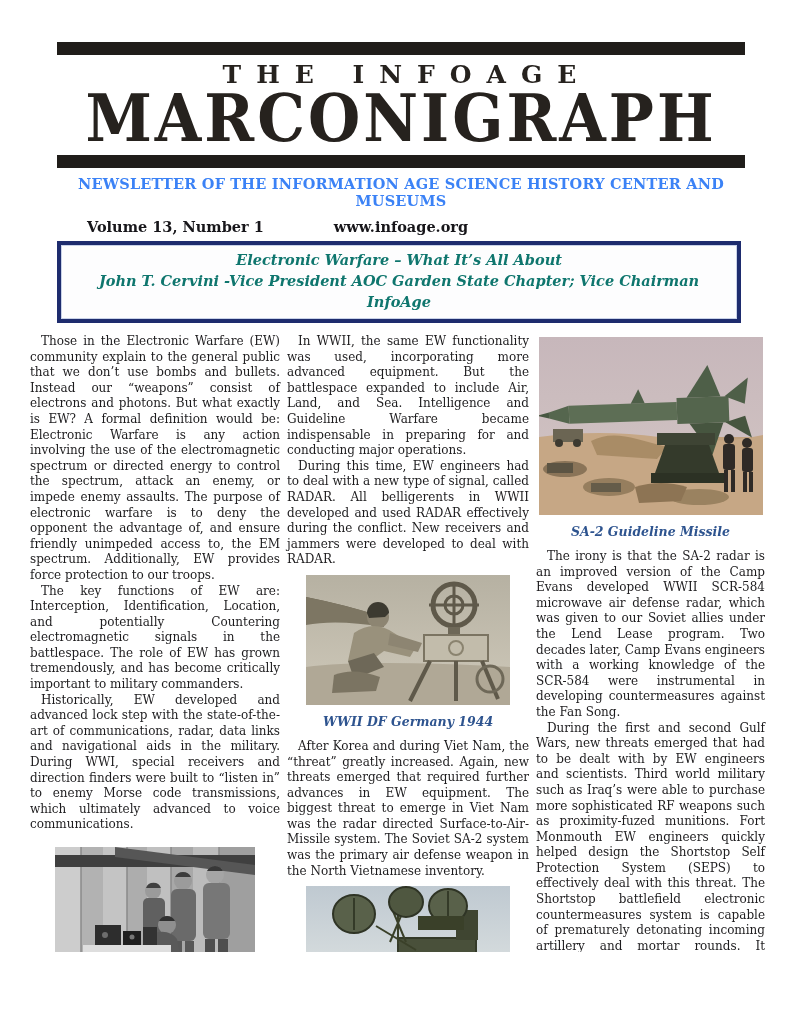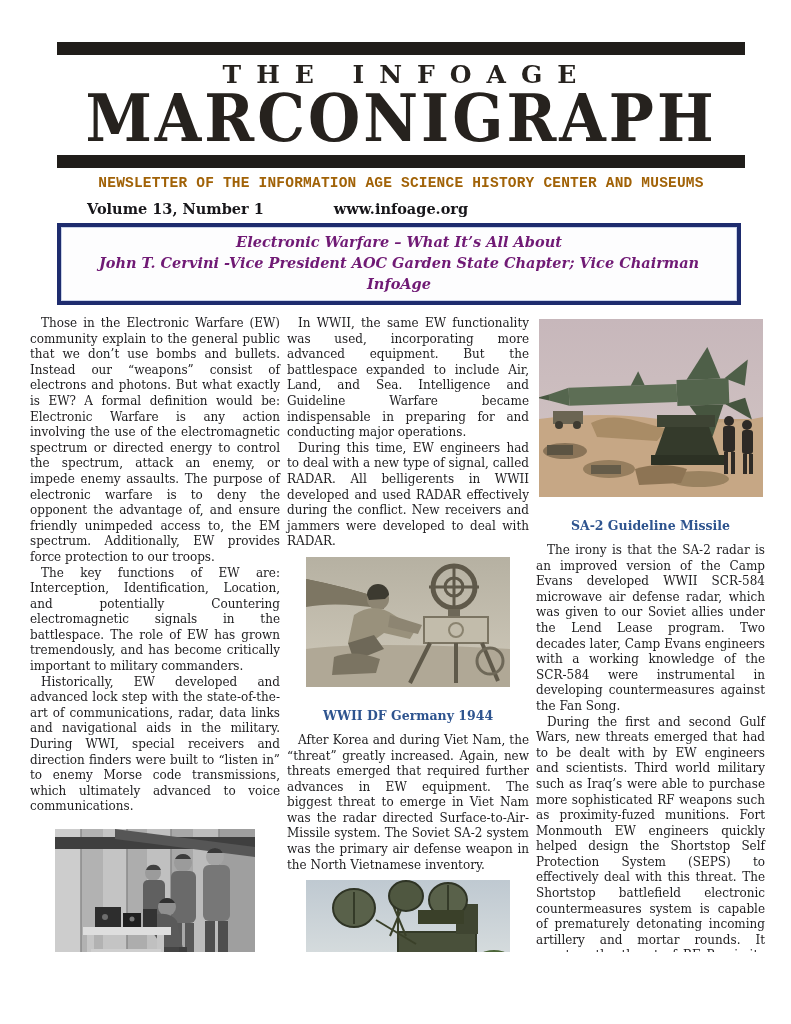--- a/index.html
+++ b/index.html
@@ -33,24 +33,23 @@
     color: #26221e;
     margin: -6px 0 2px 0;
     transform: scaleY(1.08);
     white-space: nowrap;
     font-family: "DejaVu Serif", serif;
   }
   .mast-subtitle {
     text-align: center;
     font-weight: bold;
     font-size: 14.5px;
-    color: #a16207;
+    color: #3b82f6;
     margin: 7px 0 0 0;
     letter-spacing: 0.2px;
-    font-family: Liberation Mono, monospace;
   }
 
   
   .info-row {
     display: grid;
     grid-template-columns: 1fr 1fr 1fr;
     align-items: baseline;
     margin: 9px 46px 0 57px;
     width: 688px;
     font-weight: bold;
@@ -66,21 +65,21 @@
   .article-box {
     margin: 6px 50px 0 57px;
     width: 664px;
     border: 4px solid #1e2c6e;
     box-shadow: inset 0 0 0 1px #c9d2e8;
     background: #fdfdfe;
     padding: 4px 6px 7px 6px;
     text-align: center;
   }
   .article-title, .article-byline {
-    color: #701a75;
+    color: #0f766e;
     font-weight: bold;
     font-style: italic;
     font-size: 14.5px;
     line-height: 21px;
   }
 
   
   .columns {
     margin: 11px 26px 0 30px;
     display: grid;
@@ -91,23 +90,24 @@
     margin: 0;
     font-size: 12px;
     line-height: 15.6px;
     text-align: justify;
     text-indent: 11px;
     color: #1d1c1e;
   }
   .caption {
     text-align: center;
     font-weight: bold;
+    font-style: italic;
     font-size: 12.5px;
     color: #2e548f;
-    margin: 21px 0 10px 0;
+    margin: 9px 0 10px 0;
   }
   .photo { display:block; overflow:hidden; }
   .photo svg { display:block; width:100%; height:100%; }
   .photo-ww { width:200px; height:163px; margin: 14px auto 0 auto; }
   .photo-df { width:204px; height:130px; margin: 7px auto 0 auto; }
   .photo-fs { width:204px; height:117px; margin: 7px auto 0 auto; }
   .photo-sa2 { width:224px; height:178px; margin: 3px auto 0 auto; }
 </style>
 </head>
 <body>

